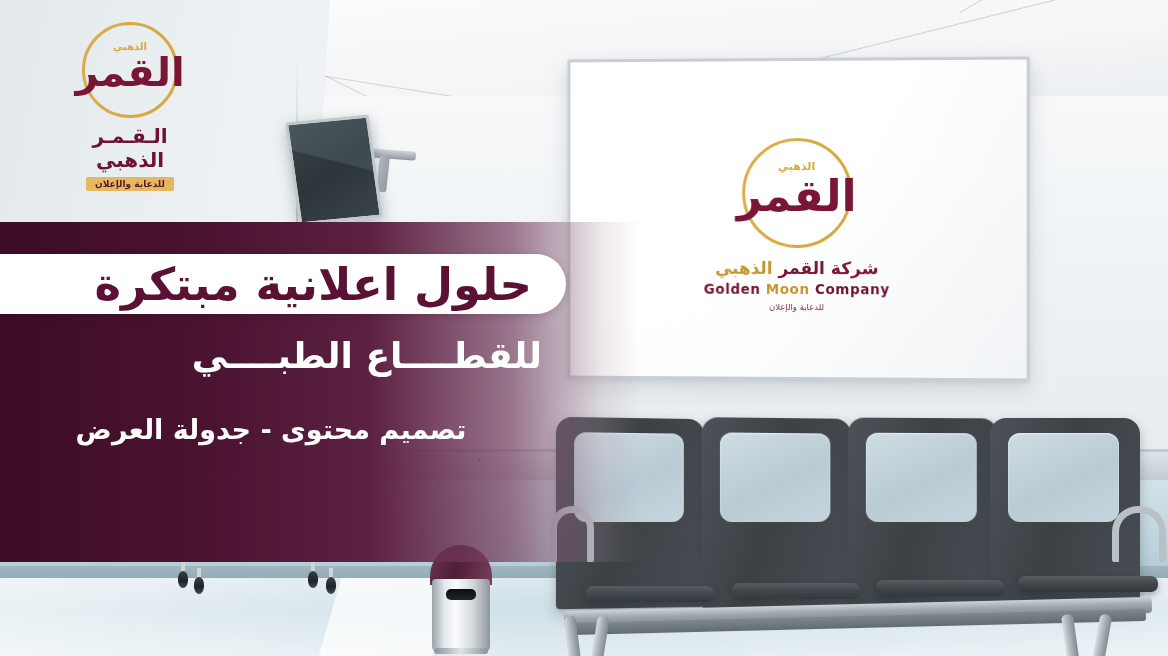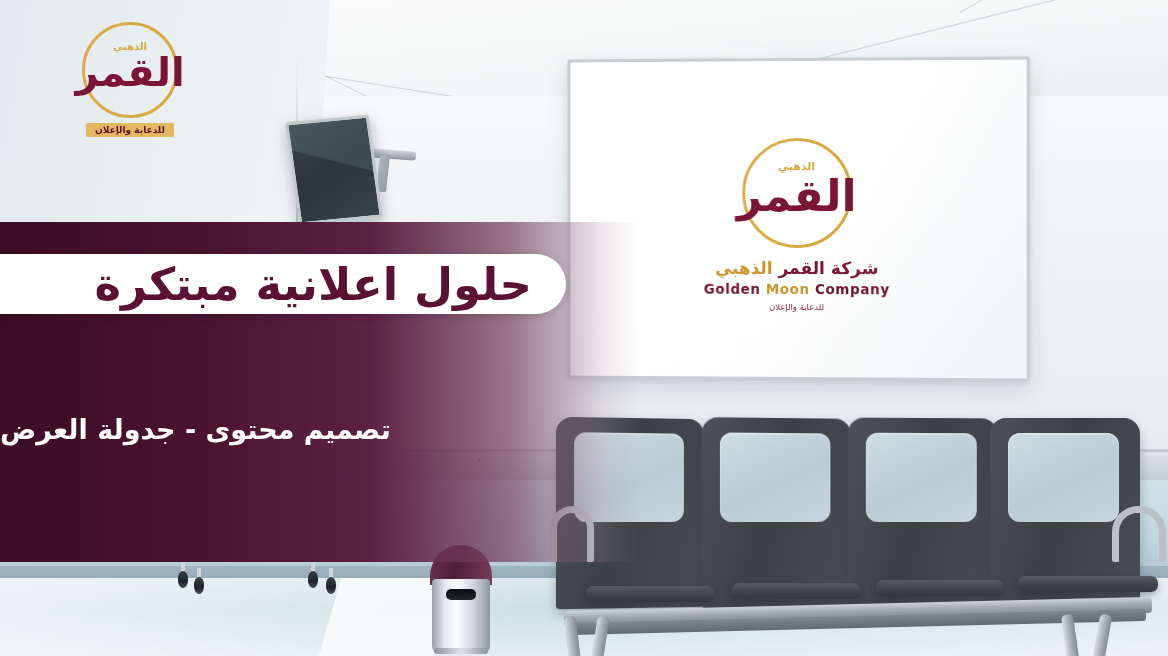--- a/index.html
+++ b/index.html
@@ -310,21 +310,21 @@
 
   .subline {
     position:absolute; left:0; top:336px; width:556px;
     text-align:right; direction:rtl;
     color:#ffffff; font-size:36px; font-weight:bold;
     letter-spacing:.5px; line-height:1.1;
     padding-right:14px;
   }
   .bullet {
     position:absolute; left:0; width:556px;
-    text-align:left; direction:rtl;
+    text-align:center; direction:rtl;
     color:#ffffff; font-size:27px; font-weight:bold;
     line-height:1.15; padding-right:14px;
   }
   .bullet.b1 { top:414px; }
   .bullet.b2 { top:466px; }
 
   
   .brand { position:absolute; left:62px; top:22px; width:136px; text-align:center; }
   .brand-name {
     margin-top:6px; color:#6d1230; font-weight:bold; font-size:20px;
@@ -437,26 +437,28 @@
       <div class="bin-base"></div>
     </div>
   </div>
 
   <div class="panel"></div>
 
   <div class="pill">
     <div class="headline">حلول اعلانية مبتكرة</div>
   </div>
 
+  <div class="subline">للقطــــاع الطبــــي</div>
 
   <div class="bullet b1">تصميم محتوى - جدولة العرض</div>
 
   <div class="brand">
     <div class="crescent" style="width:96px;height:96px;">
       <div class="ring"></div>
       <div class="ring2"></div>
       <div class="dhahabi" style="font-size:10px;">الذهبي</div>
       <div class="qamar" style="font-size:40px;">القمر</div>
     </div>
+    <div class="brand-name">الـقـمـر الذهبي</div>
     <div class="brand-badge">للدعاية والإعلان</div>
   </div>
 
 </div>
 
 </body></html>

